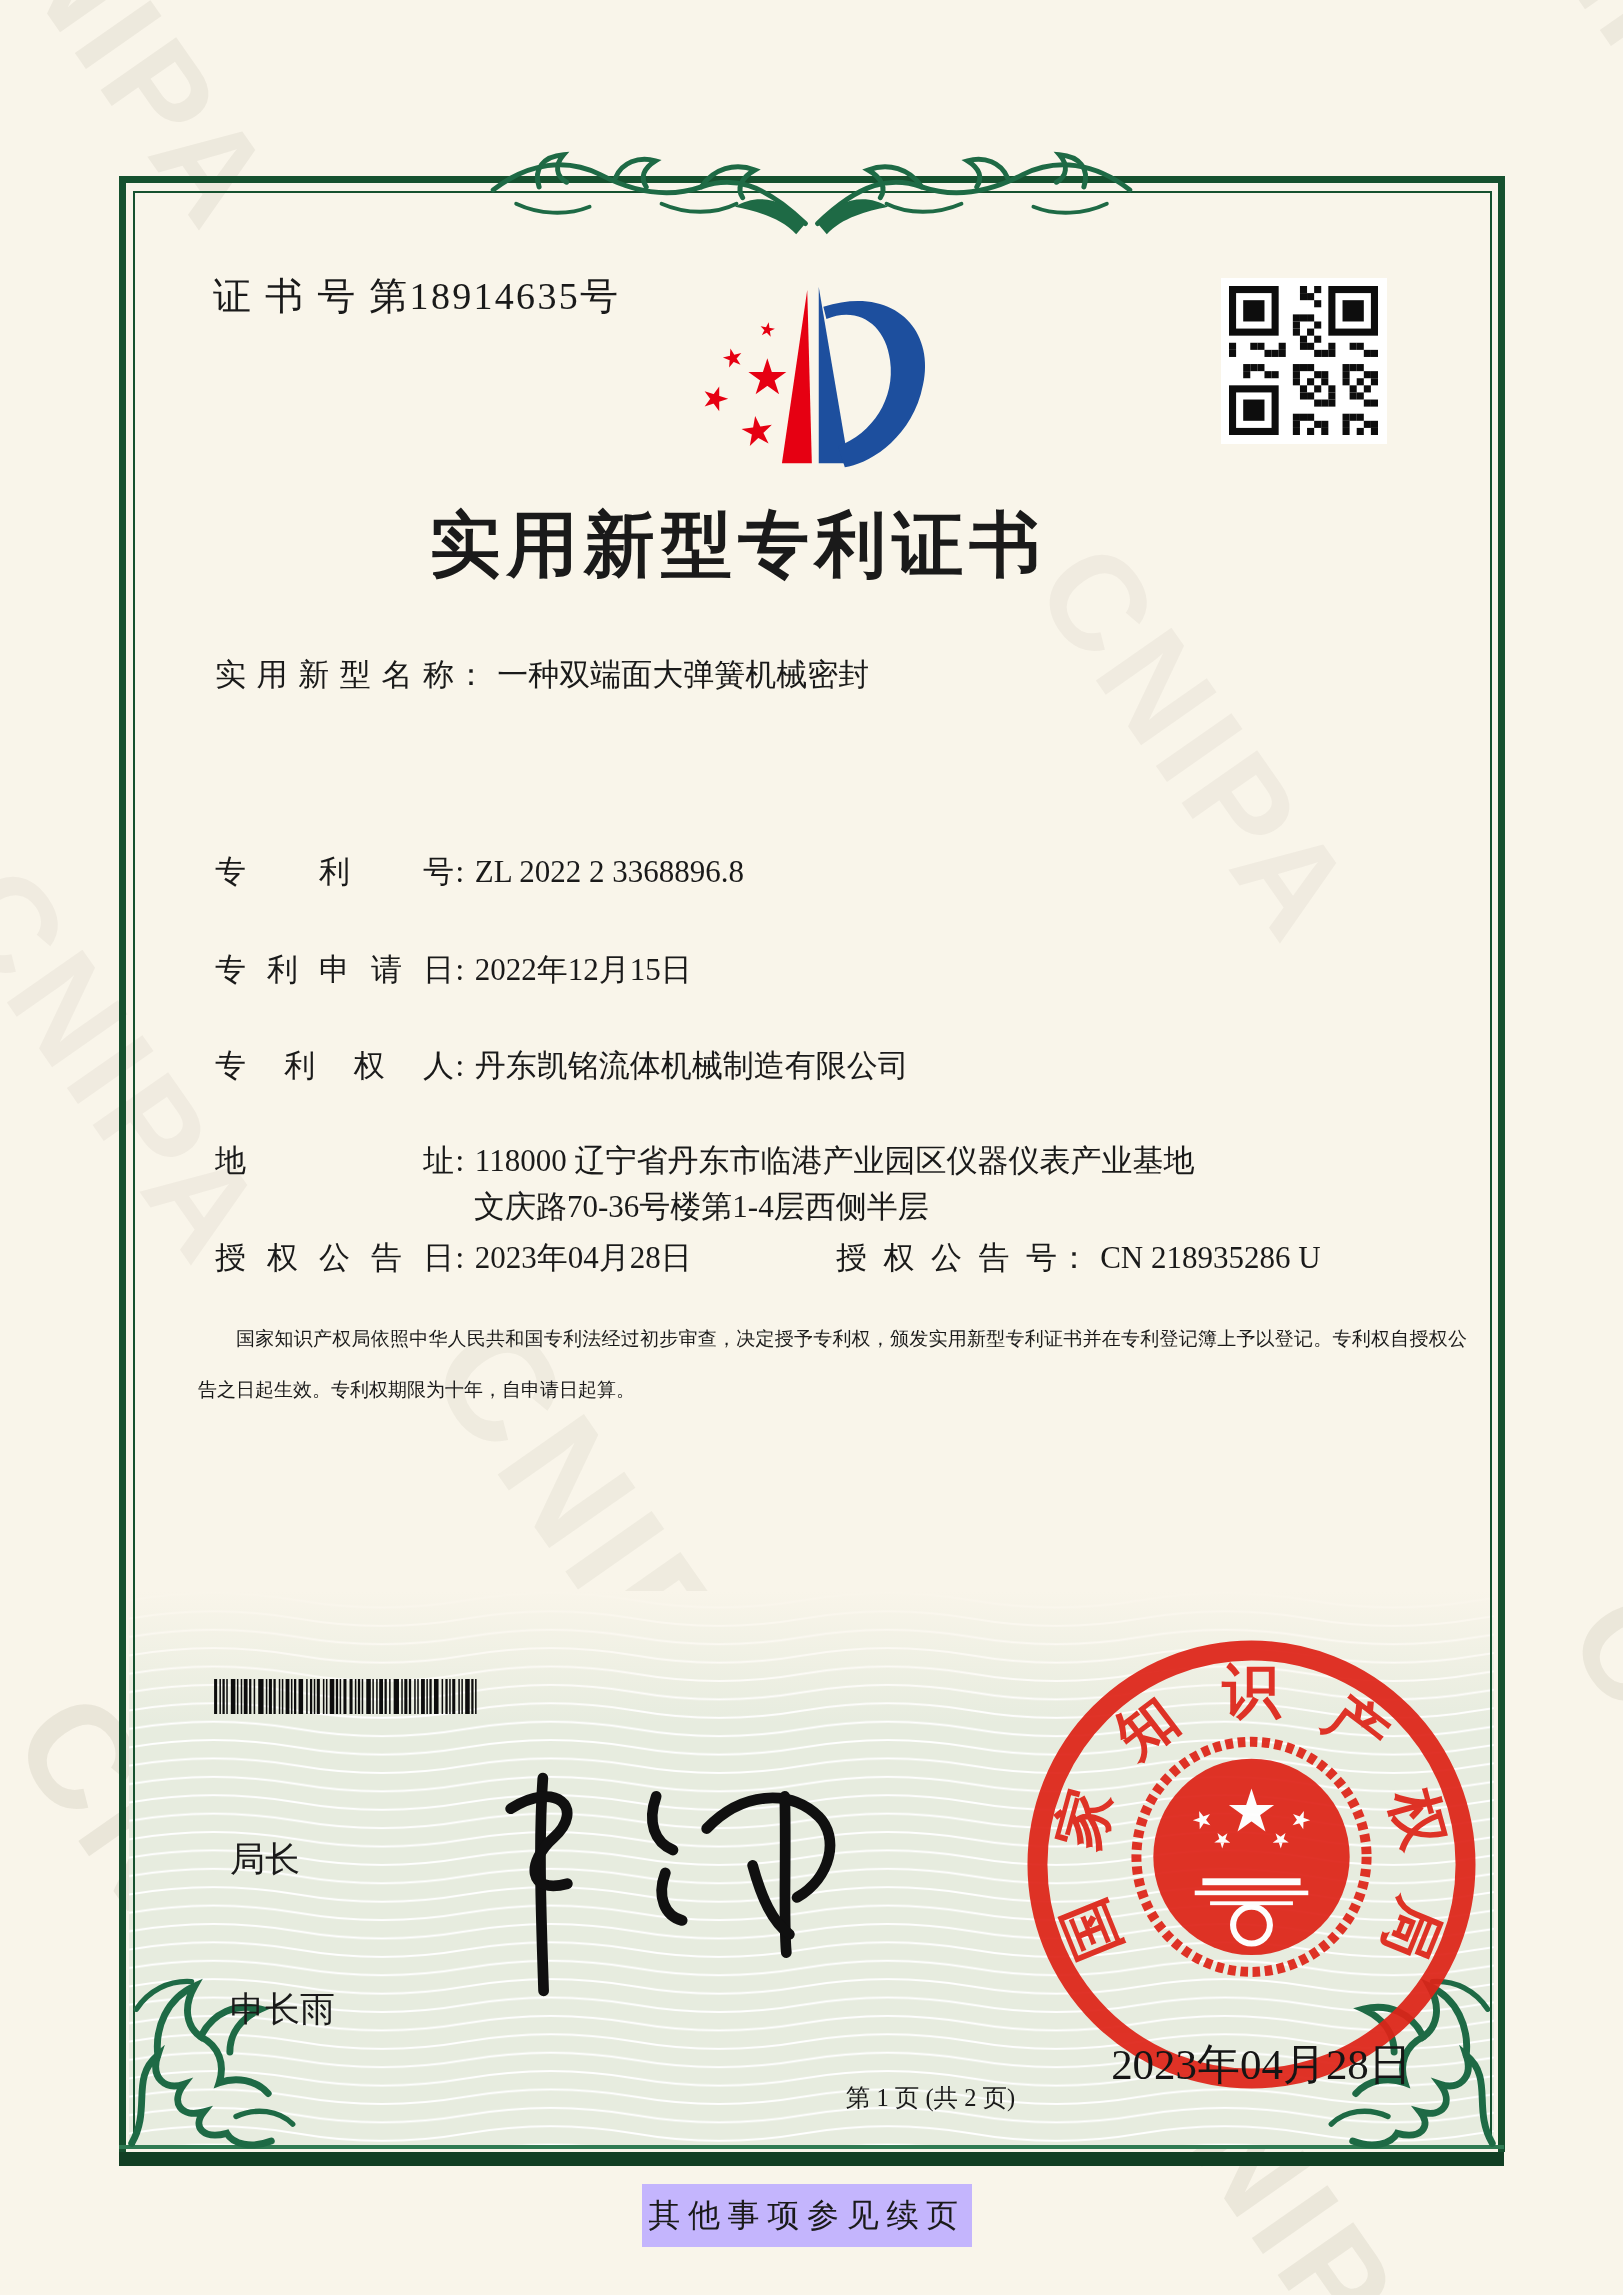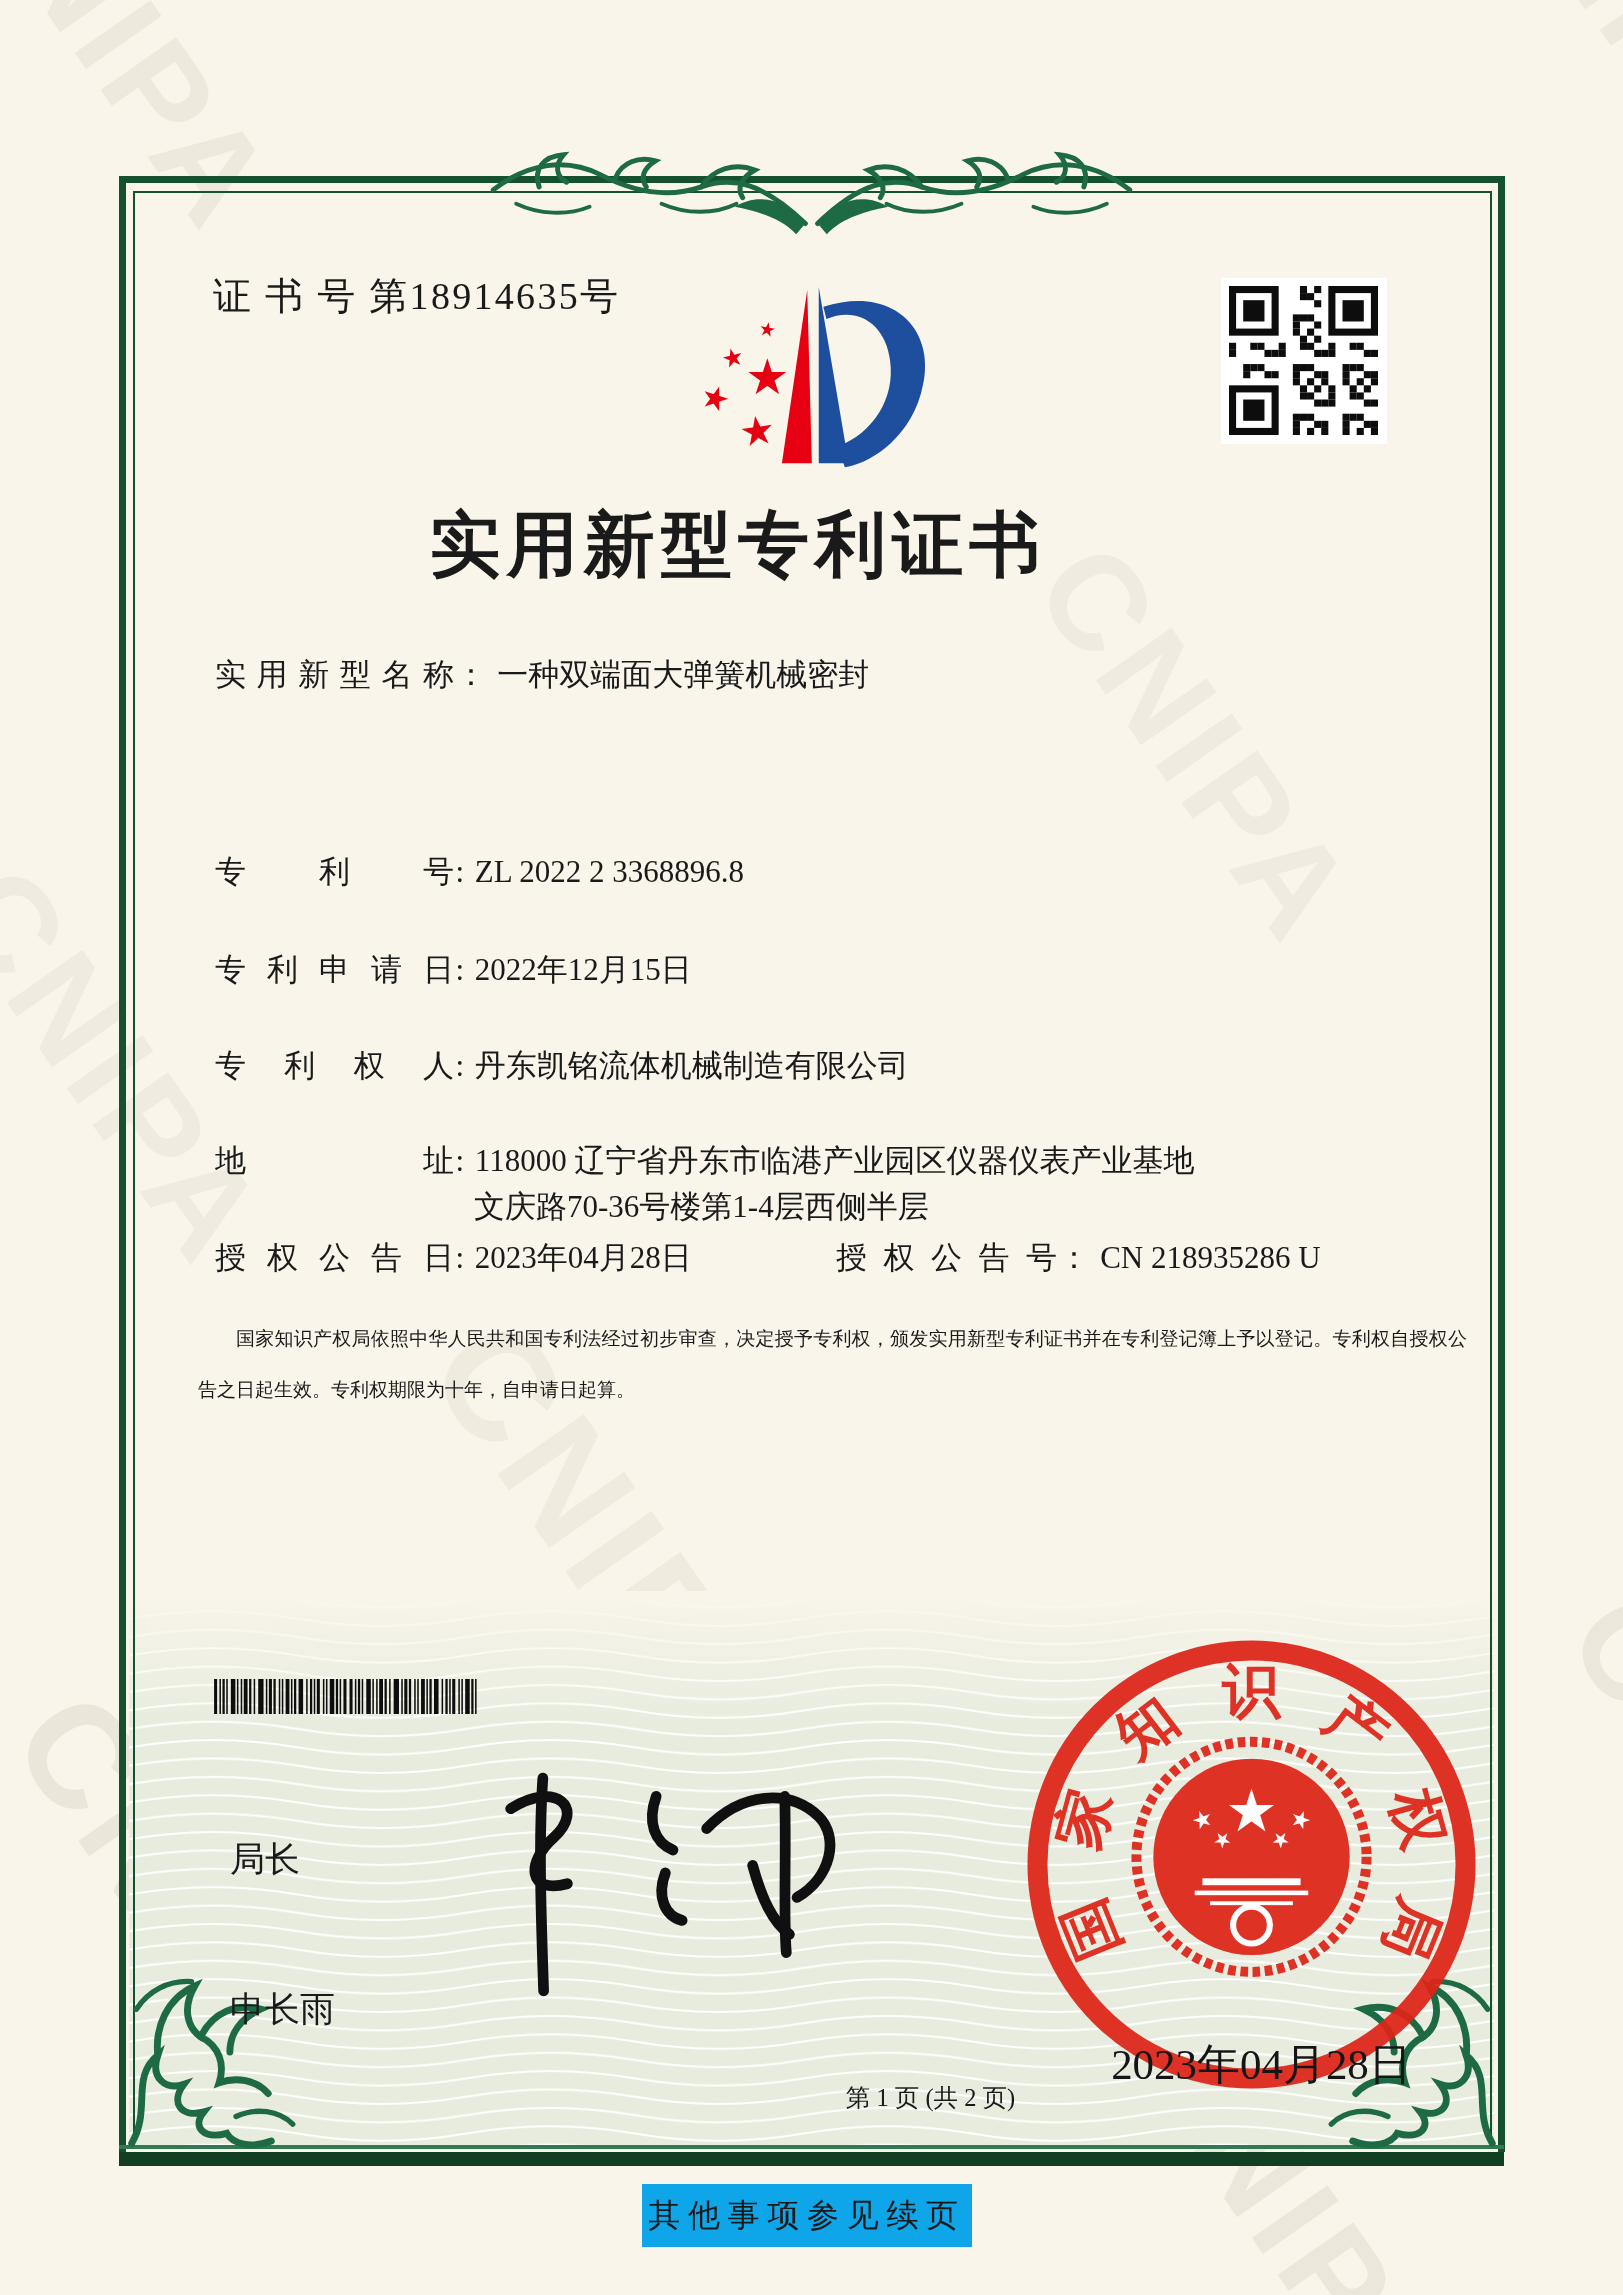--- a/index.html
+++ b/index.html
@@ -54,21 +54,21 @@
   
   .paras{position:absolute;left:198px;top:1313px;width:1269px;z-index:3;}
   .paras p{margin:0 0 10.7px 0;font-size:19px;line-height:51px;text-align:justify;text-indent:2em;}
   
   .barcode{position:absolute;left:213px;top:1679px;width:270px;height:35px;z-index:3;}
   .director-label{position:absolute;left:230px;top:1836px;font:500 35px "Liberation Sans","DejaVu Sans",sans-serif;z-index:3;}
   .director-name{position:absolute;left:230px;top:1986px;font:500 35px "Liberation Sans","DejaVu Sans",sans-serif;z-index:3;}
   .signature{position:absolute;left:426px;top:1752px;width:445px;height:268px;z-index:4;}
   .seal{position:absolute;left:1006px;top:1619px;width:491px;height:491px;z-index:4;}
   .page-footer{position:absolute;left:119px;top:2081px;width:1623px;text-align:center;font-size:24.5px;z-index:3;}
-  .cont-chip{position:absolute;left:642px;top:2184px;width:330px;height:63px;background:#0ea5e9;
+  .cont-chip{position:absolute;left:642px;top:2184px;width:330px;height:63px;background:#c4b5fd;
              z-index:3;text-align:center;}
   .cont-chip span{font-size:32px;letter-spacing:7.7px;line-height:63px;}
 </style>
 </head>
 <body>
 
 <svg width="0" height="0" style="position:absolute" aria-hidden="true">
   <defs>
     <path id="star" d="M0,-50 L29.39,40.45 L-47.55,-15.45 L47.55,-15.45 L-29.39,40.45 Z" fill-rule="nonzero"></path>
     <g id="corner-flourish" fill="none" stroke="var(--ornament-green)" stroke-width="9" stroke-linecap="round">

